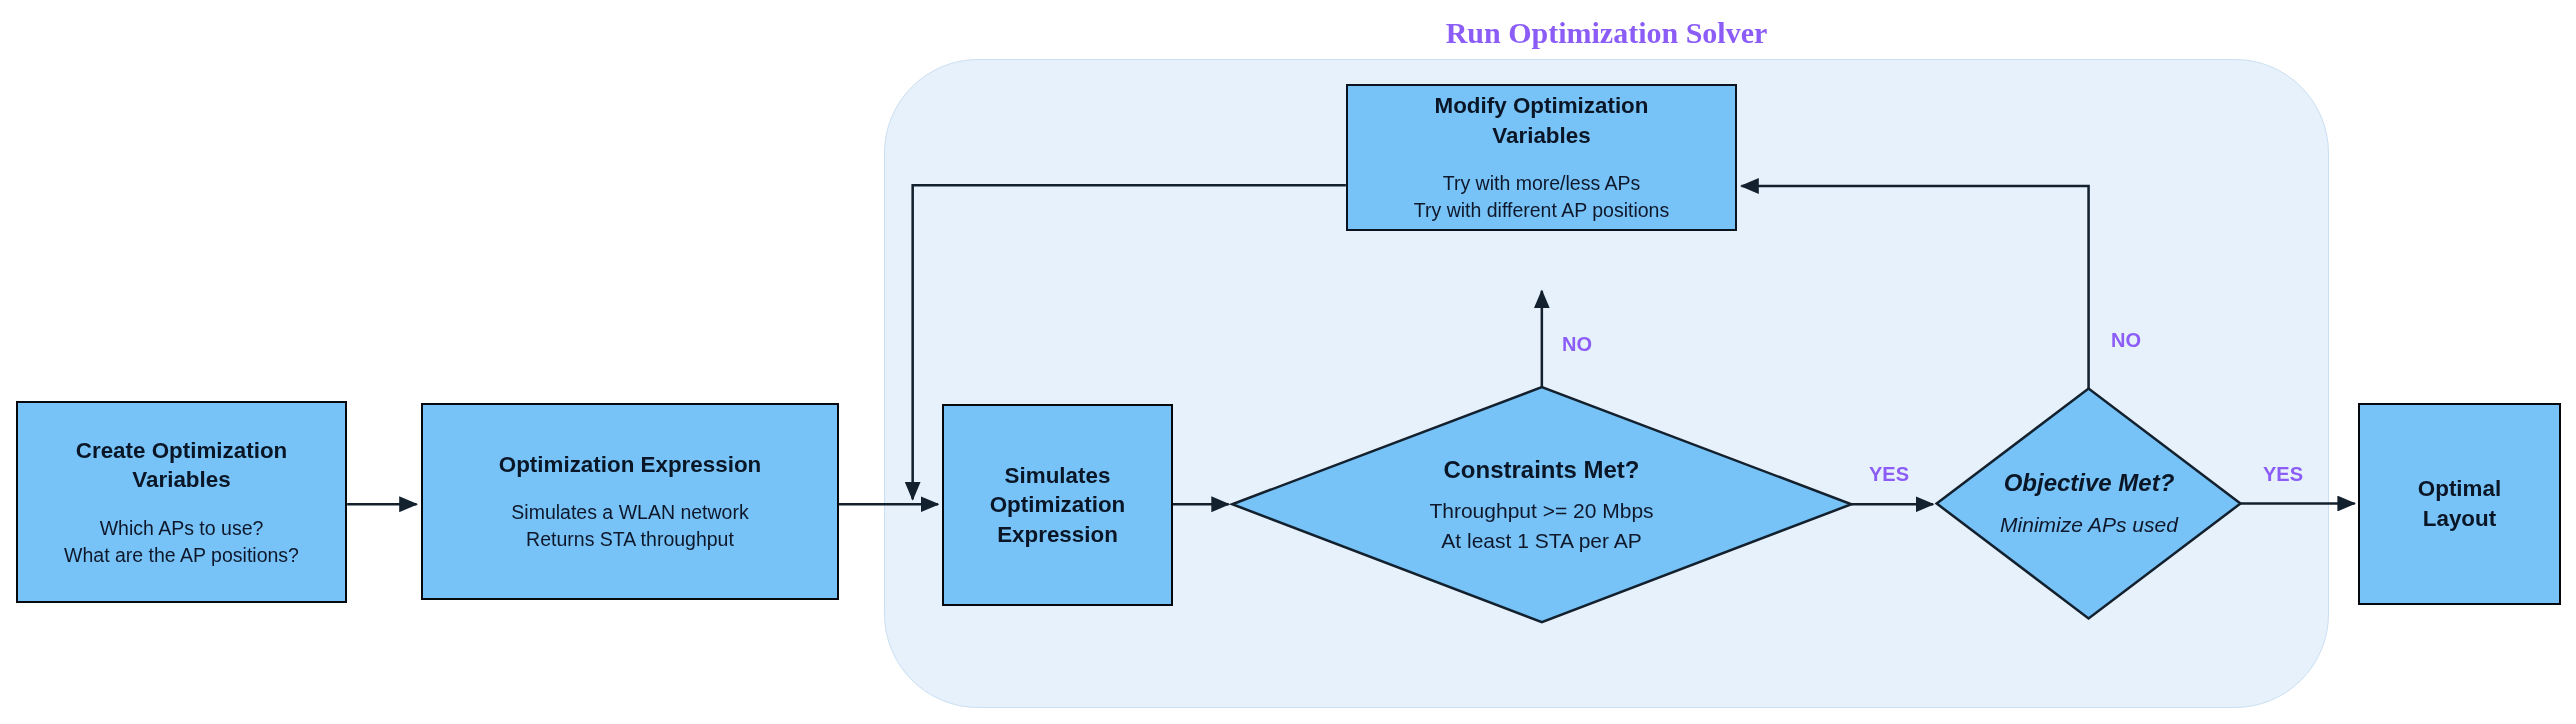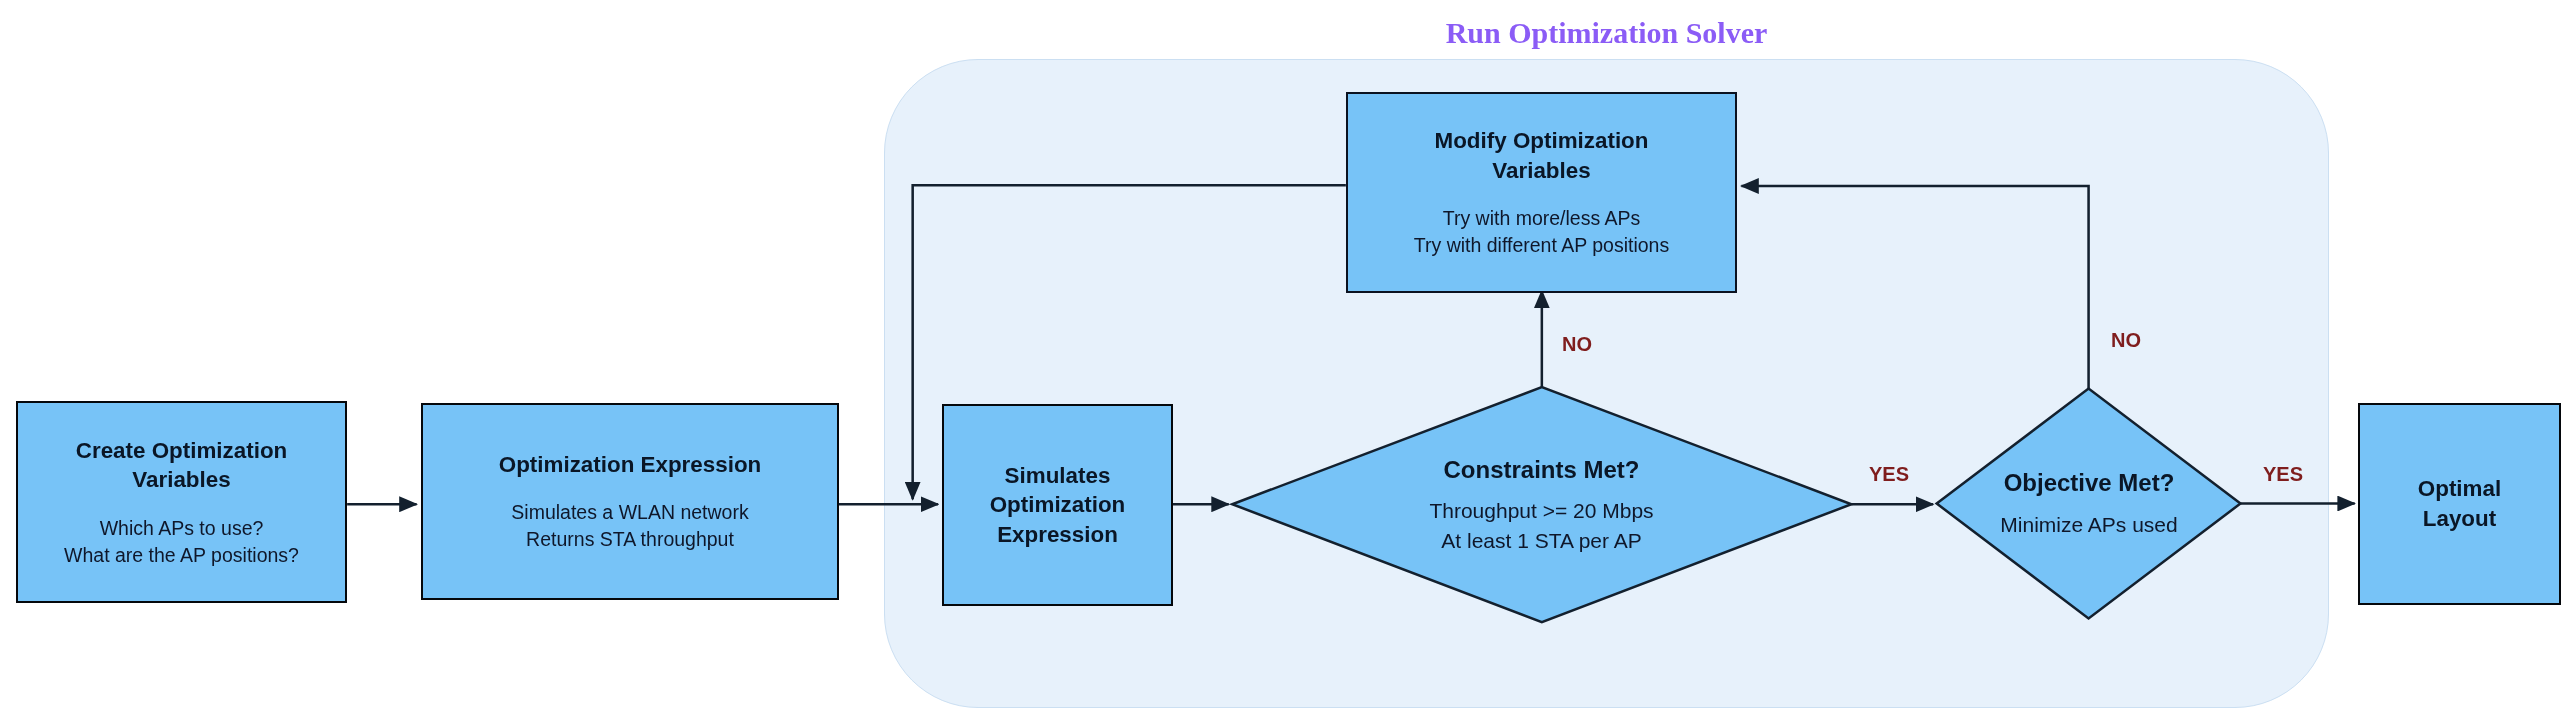--- a/index.html
+++ b/index.html
@@ -58,21 +58,21 @@
     text-align: center;
     pointer-events: none;
     gap: 8px;
   }
   .diamond-text .heading { font-size: 24px; }
   .diamond-text .body-text { margin-top: 2.9px; font-size: 21px; line-height: 1.4; }
   .edge-label {
     position: absolute;
     font-size: 20px;
     font-weight: bold;
-    color: #7f1d1d;
+    color: #8b5cf6;
     transform: translate(-50%, -50%);
     white-space: nowrap;
   }
 </style>
 </head>
 <body>
 
 <div class="canvas">
 
   <div class="solver-container"></div>
@@ -127,21 +127,21 @@
   <div class="node" style="left:942px; top:404px; width:231px; height:202px;">
     <div class="node-inner">
       <div class="heading">
         <div>Simulates</div>
         <div>Optimization</div>
         <div>Expression</div>
       </div>
     </div>
   </div>
 
-  <div class="node" style="left:1346px; top:84px; width:391px; height:201px; border-color:#0b1220;margin-top:8px;">
+  <div class="node" style="left:1346px; top:84px; width:391px; height:147px; border-color:#0b1220;">
     <div class="node-inner">
       <div class="heading">
         <div>Modify Optimization</div>
         <div>Variables</div>
       </div>
       <div class="body-text">
         <div>Try with more/less APs</div>
         <div>Try with different AP positions</div>
       </div>
     </div>
@@ -157,21 +157,21 @@
   </div>
 
   <div class="diamond-text" style="left:1232px; top:387px; width:619px; height:235px;">
     <div class="heading">Constraints Met?</div>
     <div class="body-text no-gap">
       <div>Throughput &gt;= 20 Mbps</div>
       <div>At least 1 STA per AP</div>
     </div>
   </div>
 
-  <div class="diamond-text" style="left:1937px; top:388px; width:304px; height:230px;">
+  <div class="diamond-text" style="left:1937px; top:388px; width:304px; height:230px;font-style:italic;">
     <div class="heading">Objective Met?</div>
     <div class="body-text no-gap">
       <div>Minimize APs used</div>
     </div>
   </div>
 
   <div class="edge-label" style="left:1577px; top:344px;">NO</div>
   <div class="edge-label" style="left:1889px; top:474px;">YES</div>
   <div class="edge-label" style="left:2126px; top:340px;">NO</div>
   <div class="edge-label" style="left:2283px; top:474px;">YES</div>

